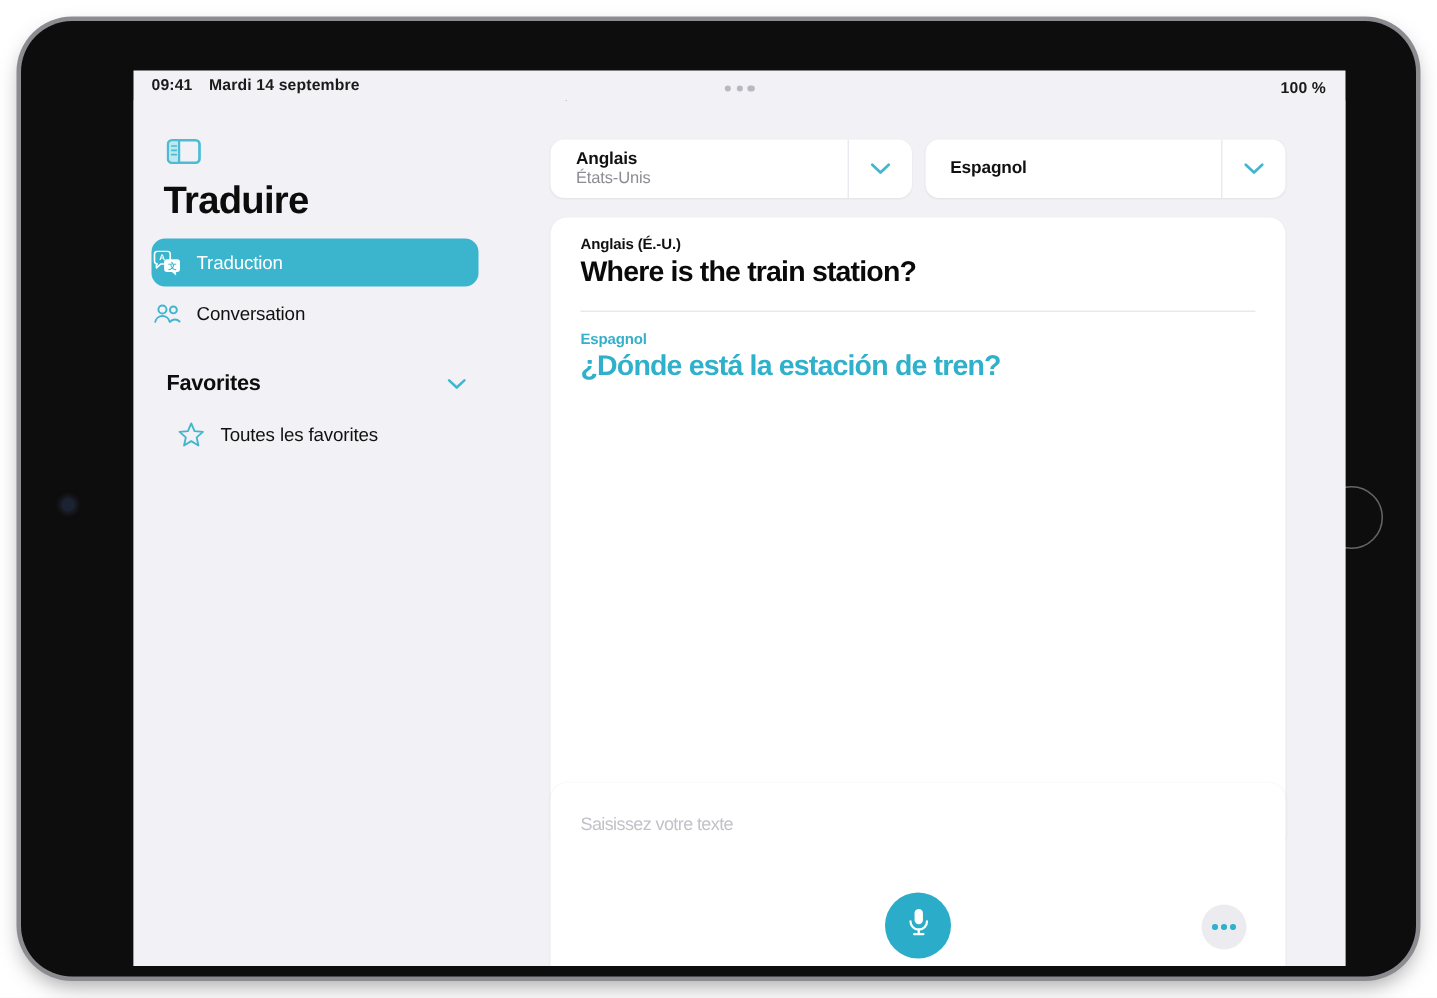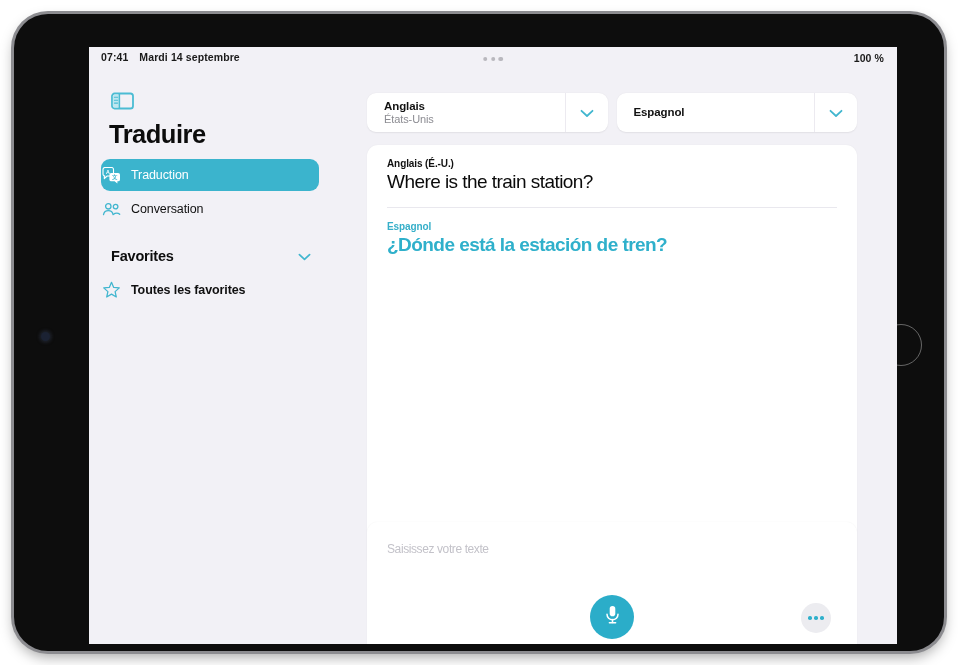--- a/index.html
+++ b/index.html
@@ -168,21 +168,21 @@
     align-items: center;
     justify-content: space-between;
     cursor: pointer;
   }
   .section-header .sec-label {
     font-size: 14.5px;
     font-weight: bold;
     color: #0d0d0d;
     letter-spacing: -0.2px;
   }
-  .fav-list { position: absolute; left: 12px; top: 207px; width: 218px; font-weight: bold; }
+  .fav-list { position: absolute; left: 28px; top: 207px; width: 218px; }
 
   
   #main-pane {
     position: absolute;
     left: 243px; top: 20px;
     right: 0; bottom: 0;
     background: #f2f1f6;
   }
 
   
@@ -246,21 +246,21 @@
     left: 20px; top: 13px;
     font-size: 10px;
     font-weight: bold;
     color: #111;
     letter-spacing: -0.1px;
   }
   .src-text {
     position: absolute;
     left: 20px; top: 26px;
     font-size: 19px;
-    font-weight: normal;
+    font-weight: bold;
     color: #0a0a0a;
     letter-spacing: -0.55px;
   }
   .card-rule {
     position: absolute;
     left: 20px; right: 20px; top: 62px;
     height: 1px;
     background: #e9e8ee;
   }
   .dst-label {
@@ -352,21 +352,21 @@
 <body>
 
 <div id="device-frame">
   <div id="front-camera"></div>
   <div id="home-button"></div>
 
   <div id="screen">
 
     <div id="status-bar">
       <div class="status-left">
-        <span>07:41</span>
+        <span>09:41</span>
         <span>Mardi 14 septembre</span>
       </div>
       <div class="status-right">
         <span class="wifi-glyph">
           <svg width="14" height="11" viewBox="0 0 14 11">
             <path d="M7 9.6 L5.1 7.5 A2.9 2.9 0 0 1 8.9 7.5 Z" fill="#111"></path>
             <path d="M2.9 5.3 A6 6 0 0 1 11.1 5.3" stroke="#111" stroke-width="1.5" fill="none" stroke-linecap="round"></path>
             <path d="M0.9 3.1 A9 9 0 0 1 13.1 3.1" stroke="#111" stroke-width="1.5" fill="none" stroke-linecap="round"></path>
           </svg>
         </span>

